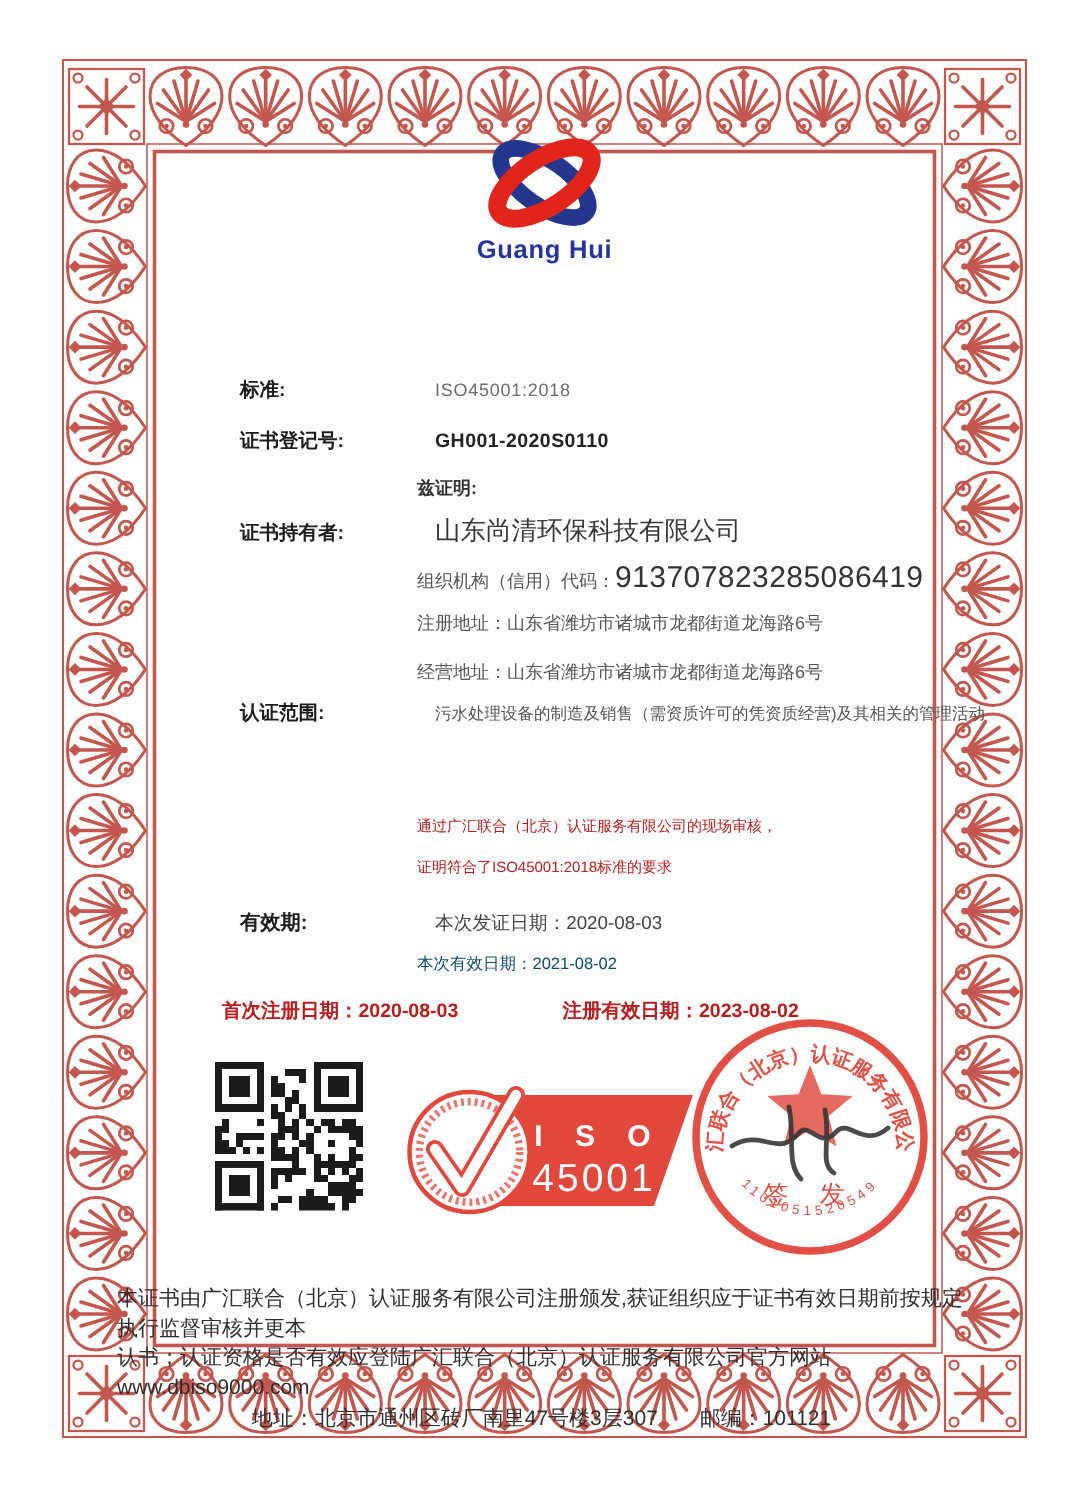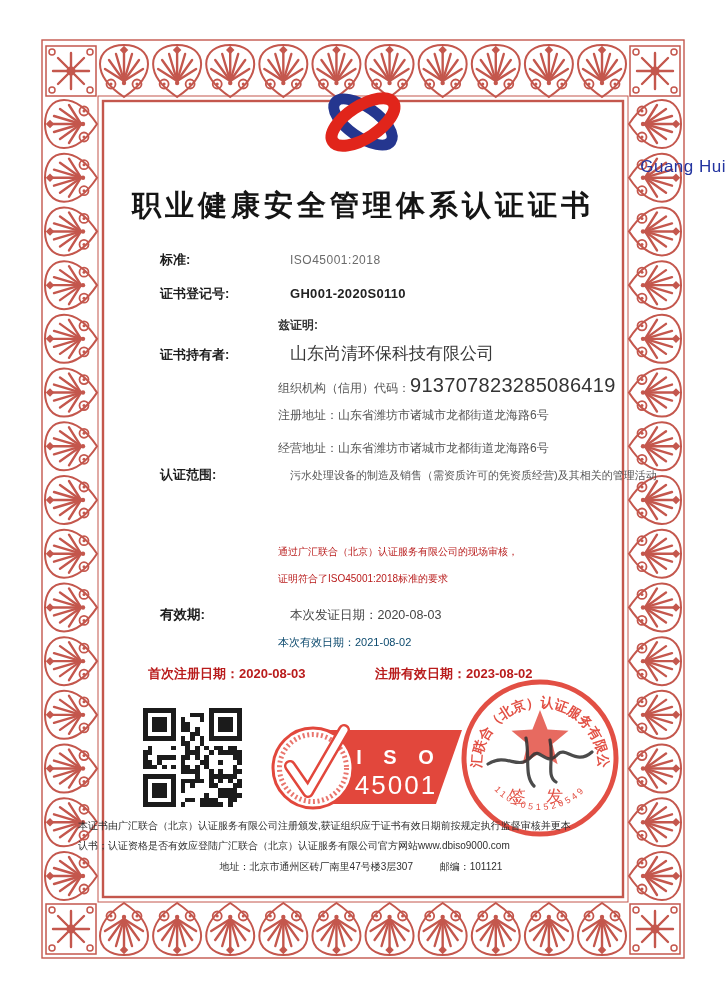--- a/index.html
+++ b/index.html
@@ -1,37 +1,37 @@
 <!DOCTYPE html>
 <html><head>
 <meta charset="utf-8">
 <style>
   html,body{margin:0;padding:0;background:#ffffff;}
   .page{position:relative;width:726px;height:1000px;background:#fff;overflow:hidden;
         font-family:"Liberation Sans",sans-serif;}
   svg{display:block;}
   .abs{position:absolute;}
-  .brand{position:absolute;left:0;right:0;top:157px;text-align:right;
-         color:#2334a0;font-weight:normal;font-size:17px;letter-spacing:.5px;}
+  .brand{position:absolute;left:0;right:0;top:157px;text-align:center;
+         color:#2334a0;font-weight:bold;font-size:17px;letter-spacing:.5px;}
   .title{position:absolute;left:0;right:0;top:186px;text-align:center;
          font-size:29px;font-weight:800;color:#151515;letter-spacing:4px;}
   .row{position:absolute;left:148px;display:flex;align-items:baseline;margin-left:12px;}
   .lbl{display:inline-block;width:130px;font-size:13px;font-weight:bold;color:#1d1d1d;}
   .val{font-size:12.5px;color:#555;}
   .val-std{font-size:12px;color:#6b6b6b;letter-spacing:.5px;}
   .val-reg{font-size:13px;color:#222;font-weight:bold;letter-spacing:.3px;}
   .attest{position:absolute;left:278px;font-size:12px;font-weight:bold;color:#333;}
   .holder{font-size:17px;color:#383838;}
   .line278{position:absolute;left:278px;font-size:12px;color:#555;white-space:nowrap;}
   .orgnum{font-size:20px;color:#333;font-weight:500;letter-spacing:.3px;}
   .scope{font-size:11px;}
   .audit{position:absolute;left:278px;font-size:10px;color:#b91c1c;line-height:27px;}
   .dateval{font-size:12.5px;color:#444;}
   .bdate{position:absolute;font-size:13px;font-weight:bold;color:#b91c1c;}
-  .footer{position:absolute;left:78px;top:816px;width:566px;font-size:10px;
+  .footer{position:absolute;left:78px;top:856px;width:566px;font-size:14px;
           color:#2e2e2e;line-height:19.5px;}
   .footer .addr-line{text-align:center;margin-top:2px;}
   .footer .addr-line span{margin:0 12px;}
   .stamp-svg{mix-blend-mode:multiply;}
 </style>
 </head>
 <body>
 
 <div class="page">
 
@@ -132,21 +132,20 @@
       <use href="#b-motif" transform="translate(71,876) rotate(-90)"></use>
       <use href="#b-motif" transform="translate(655,876) rotate(90)"></use>
     </svg>
 
   <svg class="abs" style="left:300px;top:84px" width="126" height="80" viewBox="0 0 126 80">
     <ellipse cx="63" cy="38" rx="34" ry="15" fill="none" stroke="#25368f" stroke-width="11" transform="rotate(35 63 38)"></ellipse>
     <ellipse cx="63" cy="38" rx="36" ry="16" fill="none" stroke="#e1251b" stroke-width="12" transform="rotate(-33 63 38)"></ellipse>
   </svg>
   <div class="brand">Guang Hui</div>
 
-  <div class="title">职业健康安全管理体系认证证书</div>
 
   <div class="row" style="top:251px">
     <span class="lbl">标准:</span>
     <span class="val val-std">ISO45001:2018</span>
   </div>
 
   <div class="row" style="top:285px">
     <span class="lbl">证书登记号:</span>
     <span class="val val-reg">GH001-2020S0110</span>
   </div>

